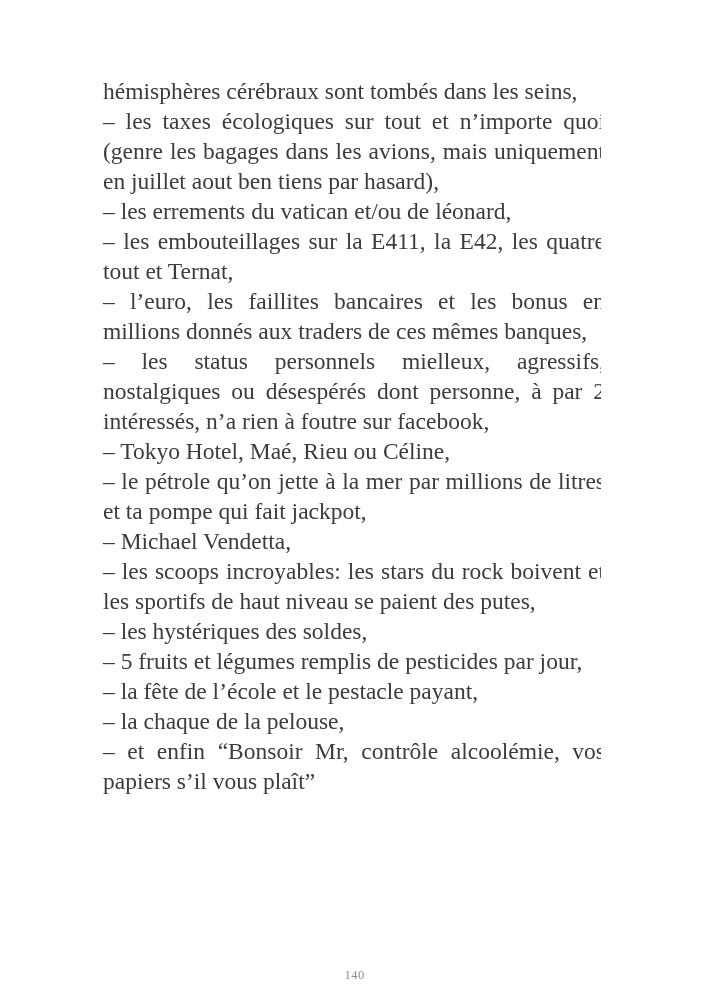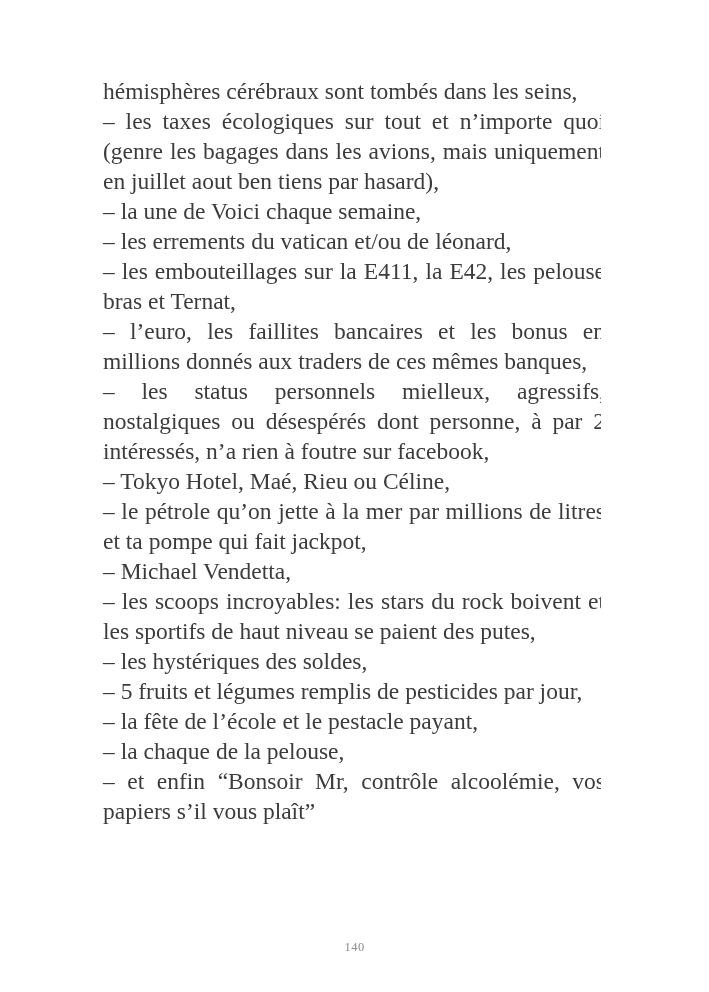--- a/index.html
+++ b/index.html
@@ -25,40 +25,39 @@
     color: #3c3c3c;
     text-align: justify;
     text-justify: inter-word;
   }
   .text-block p {
     margin: 0;
     padding: 0;
   }
   .page-number {
     position: absolute;
-    top: 940px;
+    top: 968px;
     left: 0;
     width: 709px;
     text-align: center;
     font-size: 12.5px;
     letter-spacing: 0.5px;
     color: #8c8c8c;
   }
 </style>
 </head>
 <body>
 
 <div class="page">
   <div class="text-block">
 
   <p>hémisphères cérébraux sont tombés dans les seins,</p>
       <p>– les taxes écologiques sur tout et n’importe quoi (genre les bagages dans les avions, mais uniquement en juillet aout ben tiens par hasard),</p>
-      <p>– la une de Voici chaque semaine,</p>
       <p>– les errements du vatican et/ou de léonard,</p>
-      <p>– les embouteillages sur la E411, la E42, les pelouse bras et Ternat,</p>
+      <p>– les embouteillages sur la E411, la E42, les quatre tout et Ternat,</p>
       <p>– l’euro, les faillites bancaires et les bonus en millions donnés aux traders de ces mêmes banques,</p>
       <p>– les status personnels mielleux, agressifs, nostalgiques ou désespérés dont personne, à par 2 intéressés, n’a rien à foutre sur facebook,</p>
       <p>– Tokyo Hotel, Maé, Rieu ou Céline,</p>
       <p>– le pétrole qu’on jette à la mer par millions de litres et ta pompe qui fait jackpot,</p>
       <p>– Michael Vendetta,</p>
       <p>– les scoops incroyables: les stars du rock boivent et les sportifs de haut niveau se paient des putes,</p>
       <p>– les hystériques des soldes,</p>
       <p>– 5 fruits et légumes remplis de pesticides par jour,</p>
       <p>– la fête de l’école et le pestacle payant,</p>
       <p>– la chaque de la pelouse,</p>

